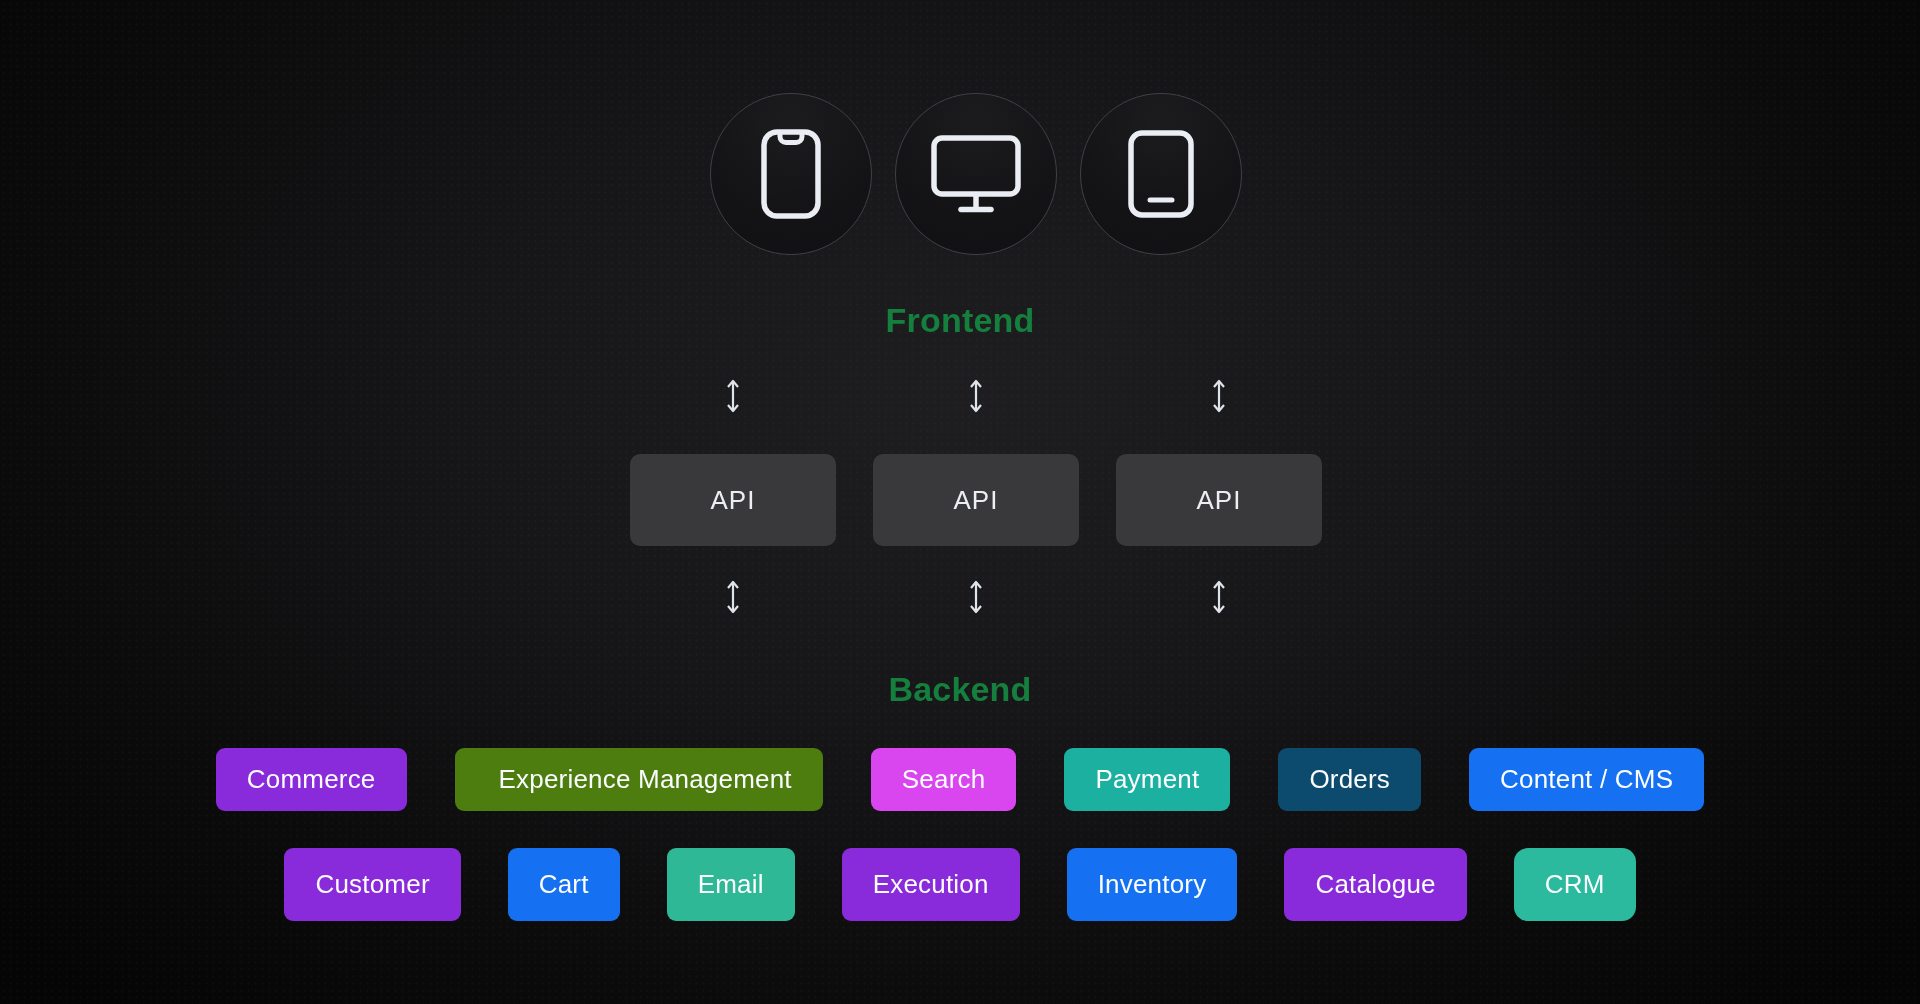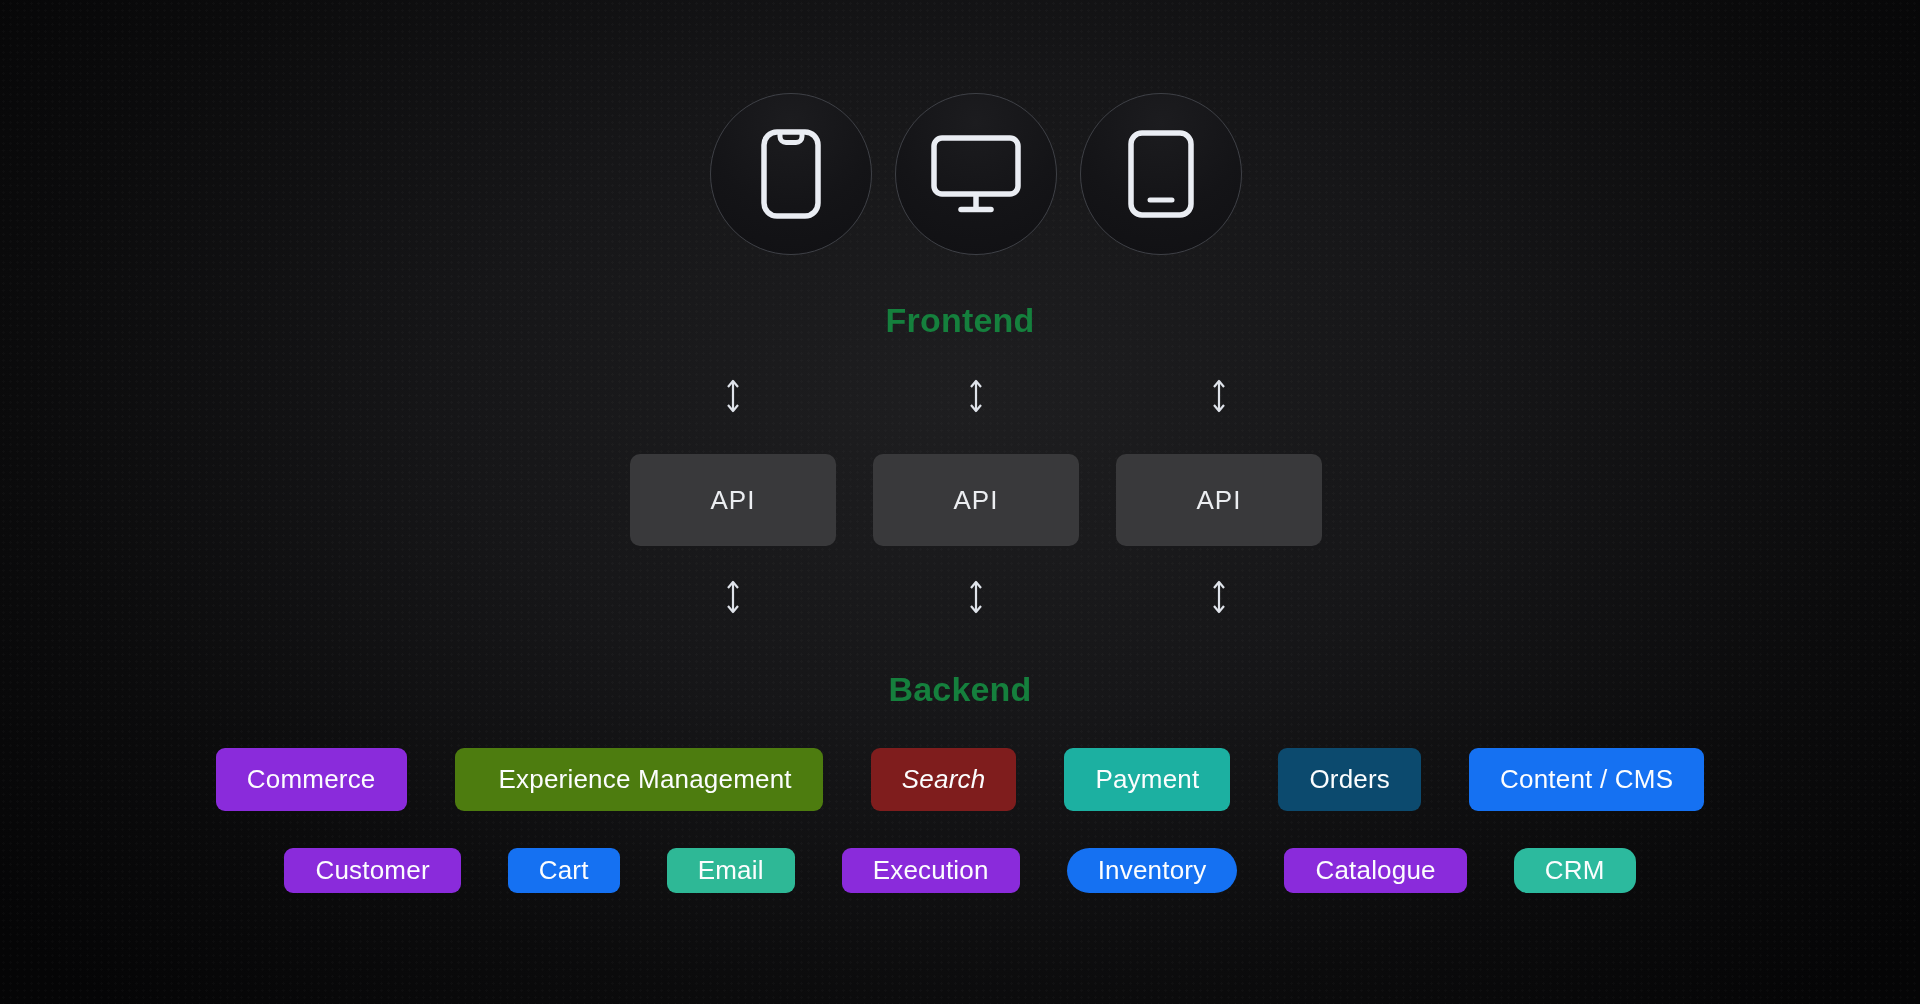--- a/index.html
+++ b/index.html
@@ -103,21 +103,21 @@
     padding: 0 31px;
     display: flex;
     align-items: center;
     justify-content: center;
     font-size: 26px;
     font-weight: 400;
     letter-spacing: 0.2px;
     color: #fcfdfe;
     white-space: nowrap;
   }
-  .row-services-2 .pill { height: 45px; }
+  .row-services-2 .pill { height: 73px; }
 </style>
 </head>
 <body>
 
 <div class="stage">
 
   <div class="row row-devices shift">
     <div class="device-circle">
       <svg width="60" height="90" viewBox="0 0 60 90" fill="none">
         <rect x="3" y="3" width="54" height="84" rx="13" stroke="#EAEDF3" stroke-width="5.5"></rect>
@@ -193,29 +193,29 @@
         <path d="M4 28 L9 34 L14 28" stroke="#DFE3EA" stroke-width="2.2" stroke-linejoin="round"></path>
       </svg>
     </div>
   </div>
 
   <div class="section-label label-backend">Backend</div>
 
   <div class="row row-services-1">
     <div class="pill" style="background-color: rgb(138, 43, 219);">Commerce</div>
     <div class="pill" style="background-color: #4d7c0f; padding-left: 44px;">Experience Management</div>
-    <div class="pill" style="background-color: #7f1d1d; font-style: italic;">Search</div>
+    <div class="pill" style="background-color: #d946ef;">Search</div>
     <div class="pill" style="background-color: rgb(28, 176, 161);">Payment</div>
     <div class="pill" style="background-color: #0c4a6e;">Orders</div>
     <div class="pill" style="background-color: rgb(21, 113, 242);">Content / CMS</div>
   </div>
 
   <div class="row row-services-2">
     <div class="pill" style="background-color: rgb(138, 43, 219);">Customer</div>
     <div class="pill" style="background-color: rgb(21, 113, 242);">Cart</div>
     <div class="pill" style="background-color: rgb(46, 184, 150);">Email</div>
     <div class="pill" style="background-color: rgb(138, 43, 219);">Execution</div>
-    <div class="pill" style="background-color: rgb(21, 113, 242); border-radius: 26px;">Inventory</div>
+    <div class="pill" style="background-color: rgb(21, 113, 242);">Inventory</div>
     <div class="pill" style="background-color: rgb(138, 43, 219);">Catalogue</div>
     <div class="pill" style="background-color: rgb(44, 186, 158); border-radius: 14px;">CRM</div>
   </div>
 
 </div>
 
 </body></html>

